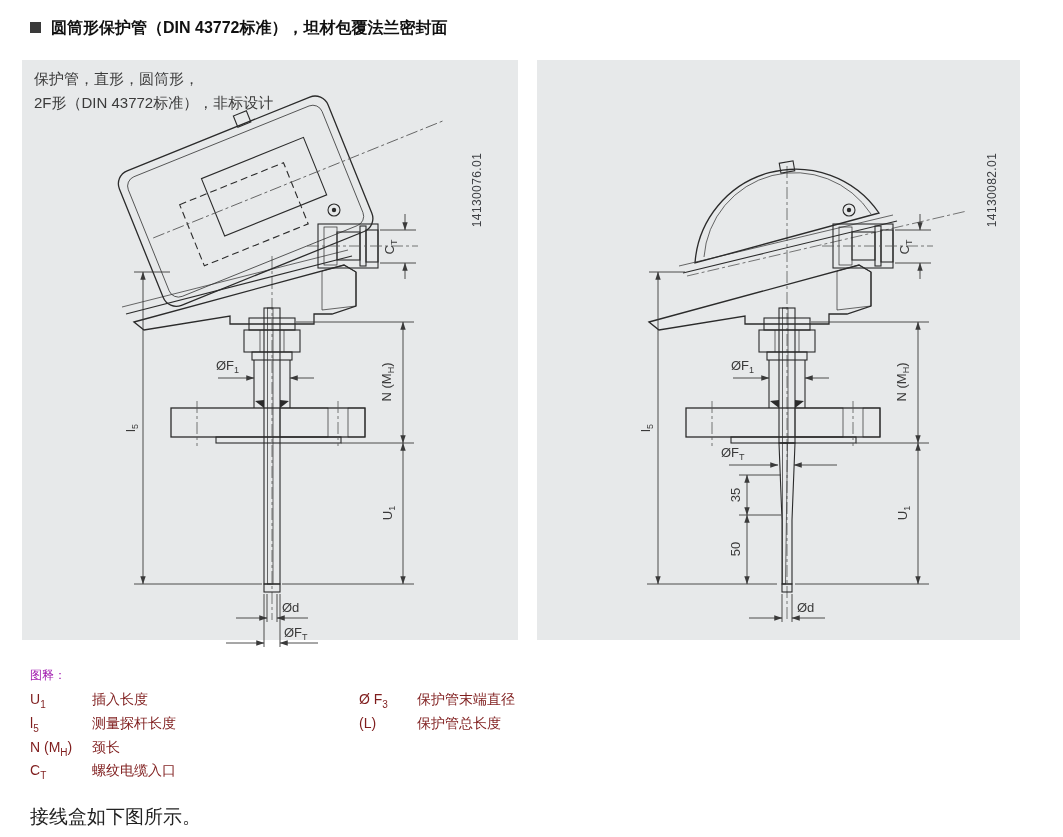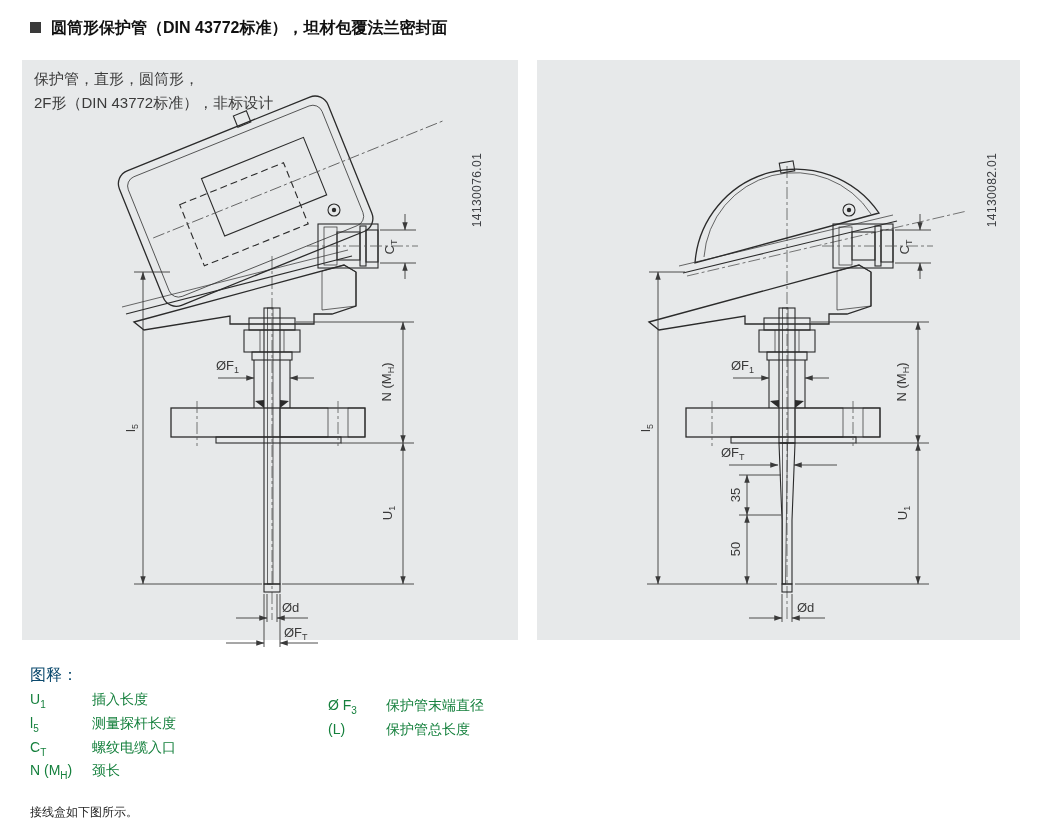--- a/index.html
+++ b/index.html
@@ -14,31 +14,31 @@
   .panel-title{position:absolute;left:12px;top:7px;font-size:15px;line-height:24px;color:#3b3b3b;z-index:2;}
   svg.draw{position:absolute;left:0;top:0;}
   .ln{stroke:#2b2b2b;stroke-width:1.1;fill:none;}
   .ln2{stroke:#2b2b2b;stroke-width:1.3;fill:none;}
   .thin{stroke:#2b2b2b;stroke-width:0.7;fill:none;}
   .cl{stroke:#555;stroke-width:0.8;fill:none;stroke-dasharray:12 3 3 3;}
   .dim line{stroke:#3a3a3a;stroke-width:0.9;}
   .dim text{font-size:13px;fill:#3a3a3a;}
   tspan.ss{font-size:9px;}
   .figid{font-size:12px;fill:#3e4044;letter-spacing:0.4px;}
-  .legend{position:absolute;left:30px;top:666px;font-size:16px;line-height:18px;color:#0c4a6e;text-align:right;}
+  .legend{position:absolute;left:30px;top:666px;font-size:12px;line-height:18px;color:#a21caf;text-align:right;}
   .legend-title{margin-bottom:4px;}
   .legend-cols{position:absolute;left:30px;top:690px;width:700px;}
   .lcol{position:absolute;top:0;}
   .lcol1{left:0;width:300px;}
-  .lcol2{left:298px;width:330px;margin-top:6px;}
-  .lrow{display:flex;font-size:14px;line-height:18px;color:#15803d;}
+  .lcol2{left:329px;width:330px;}
+  .lrow{display:flex;font-size:14px;line-height:18px;color:#7f1d1d;}
   .lsym{flex:0 0 62px;}
   .lcol2 .lsym{flex:0 0 58px;}
   sub{font-size:10px;}
-  .footer{position:absolute;left:30px;top:804px;font-size:12px;color:#222;}
+  .footer{position:absolute;left:30px;top:804px;font-size:19px;color:#222;}
 </style>
 </head>
 <body>
 
 <div class="header">
   <div class="bullet"></div>
   <div class="header-text">
     <div>圆筒形保护管（DIN 43772标准），坦材包覆法兰密封面</div>
   </div>
 </div>
@@ -279,27 +279,27 @@
   <div class="lcol lcol1">
     <div class="lrow">
         <span class="lsym"><span>U</span><sub>1</sub><span></span></span>
         <span class="ldesc">插入长度</span>
       </div>
     <div class="lrow">
         <span class="lsym"><span>l</span><sub>5</sub><span></span></span>
         <span class="ldesc">测量探杆长度</span>
       </div>
     <div class="lrow">
+        <span class="lsym"><span>N (M</span><sub>H</sub><span>)</span></span>
+        <span class="ldesc">颈长</span>
+      </div>
+    <div class="lrow">
         <span class="lsym"><span>C</span><sub>T</sub><span></span></span>
         <span class="ldesc">螺纹电缆入口</span>
       </div>
-    <div class="lrow">
-        <span class="lsym"><span>N (M</span><sub>H</sub><span>)</span></span>
-        <span class="ldesc">颈长</span>
-      </div>
   </div>
   <div class="lcol lcol2">
     <div class="lrow">
         <span class="lsym"><span>Ø F</span><sub>3</sub><span></span></span>
         <span class="ldesc">保护管末端直径</span>
       </div>
     <div class="lrow">
         <span class="lsym"><span>(L)</span><sub></sub><span></span></span>
         <span class="ldesc">保护管总长度</span>
       </div>

